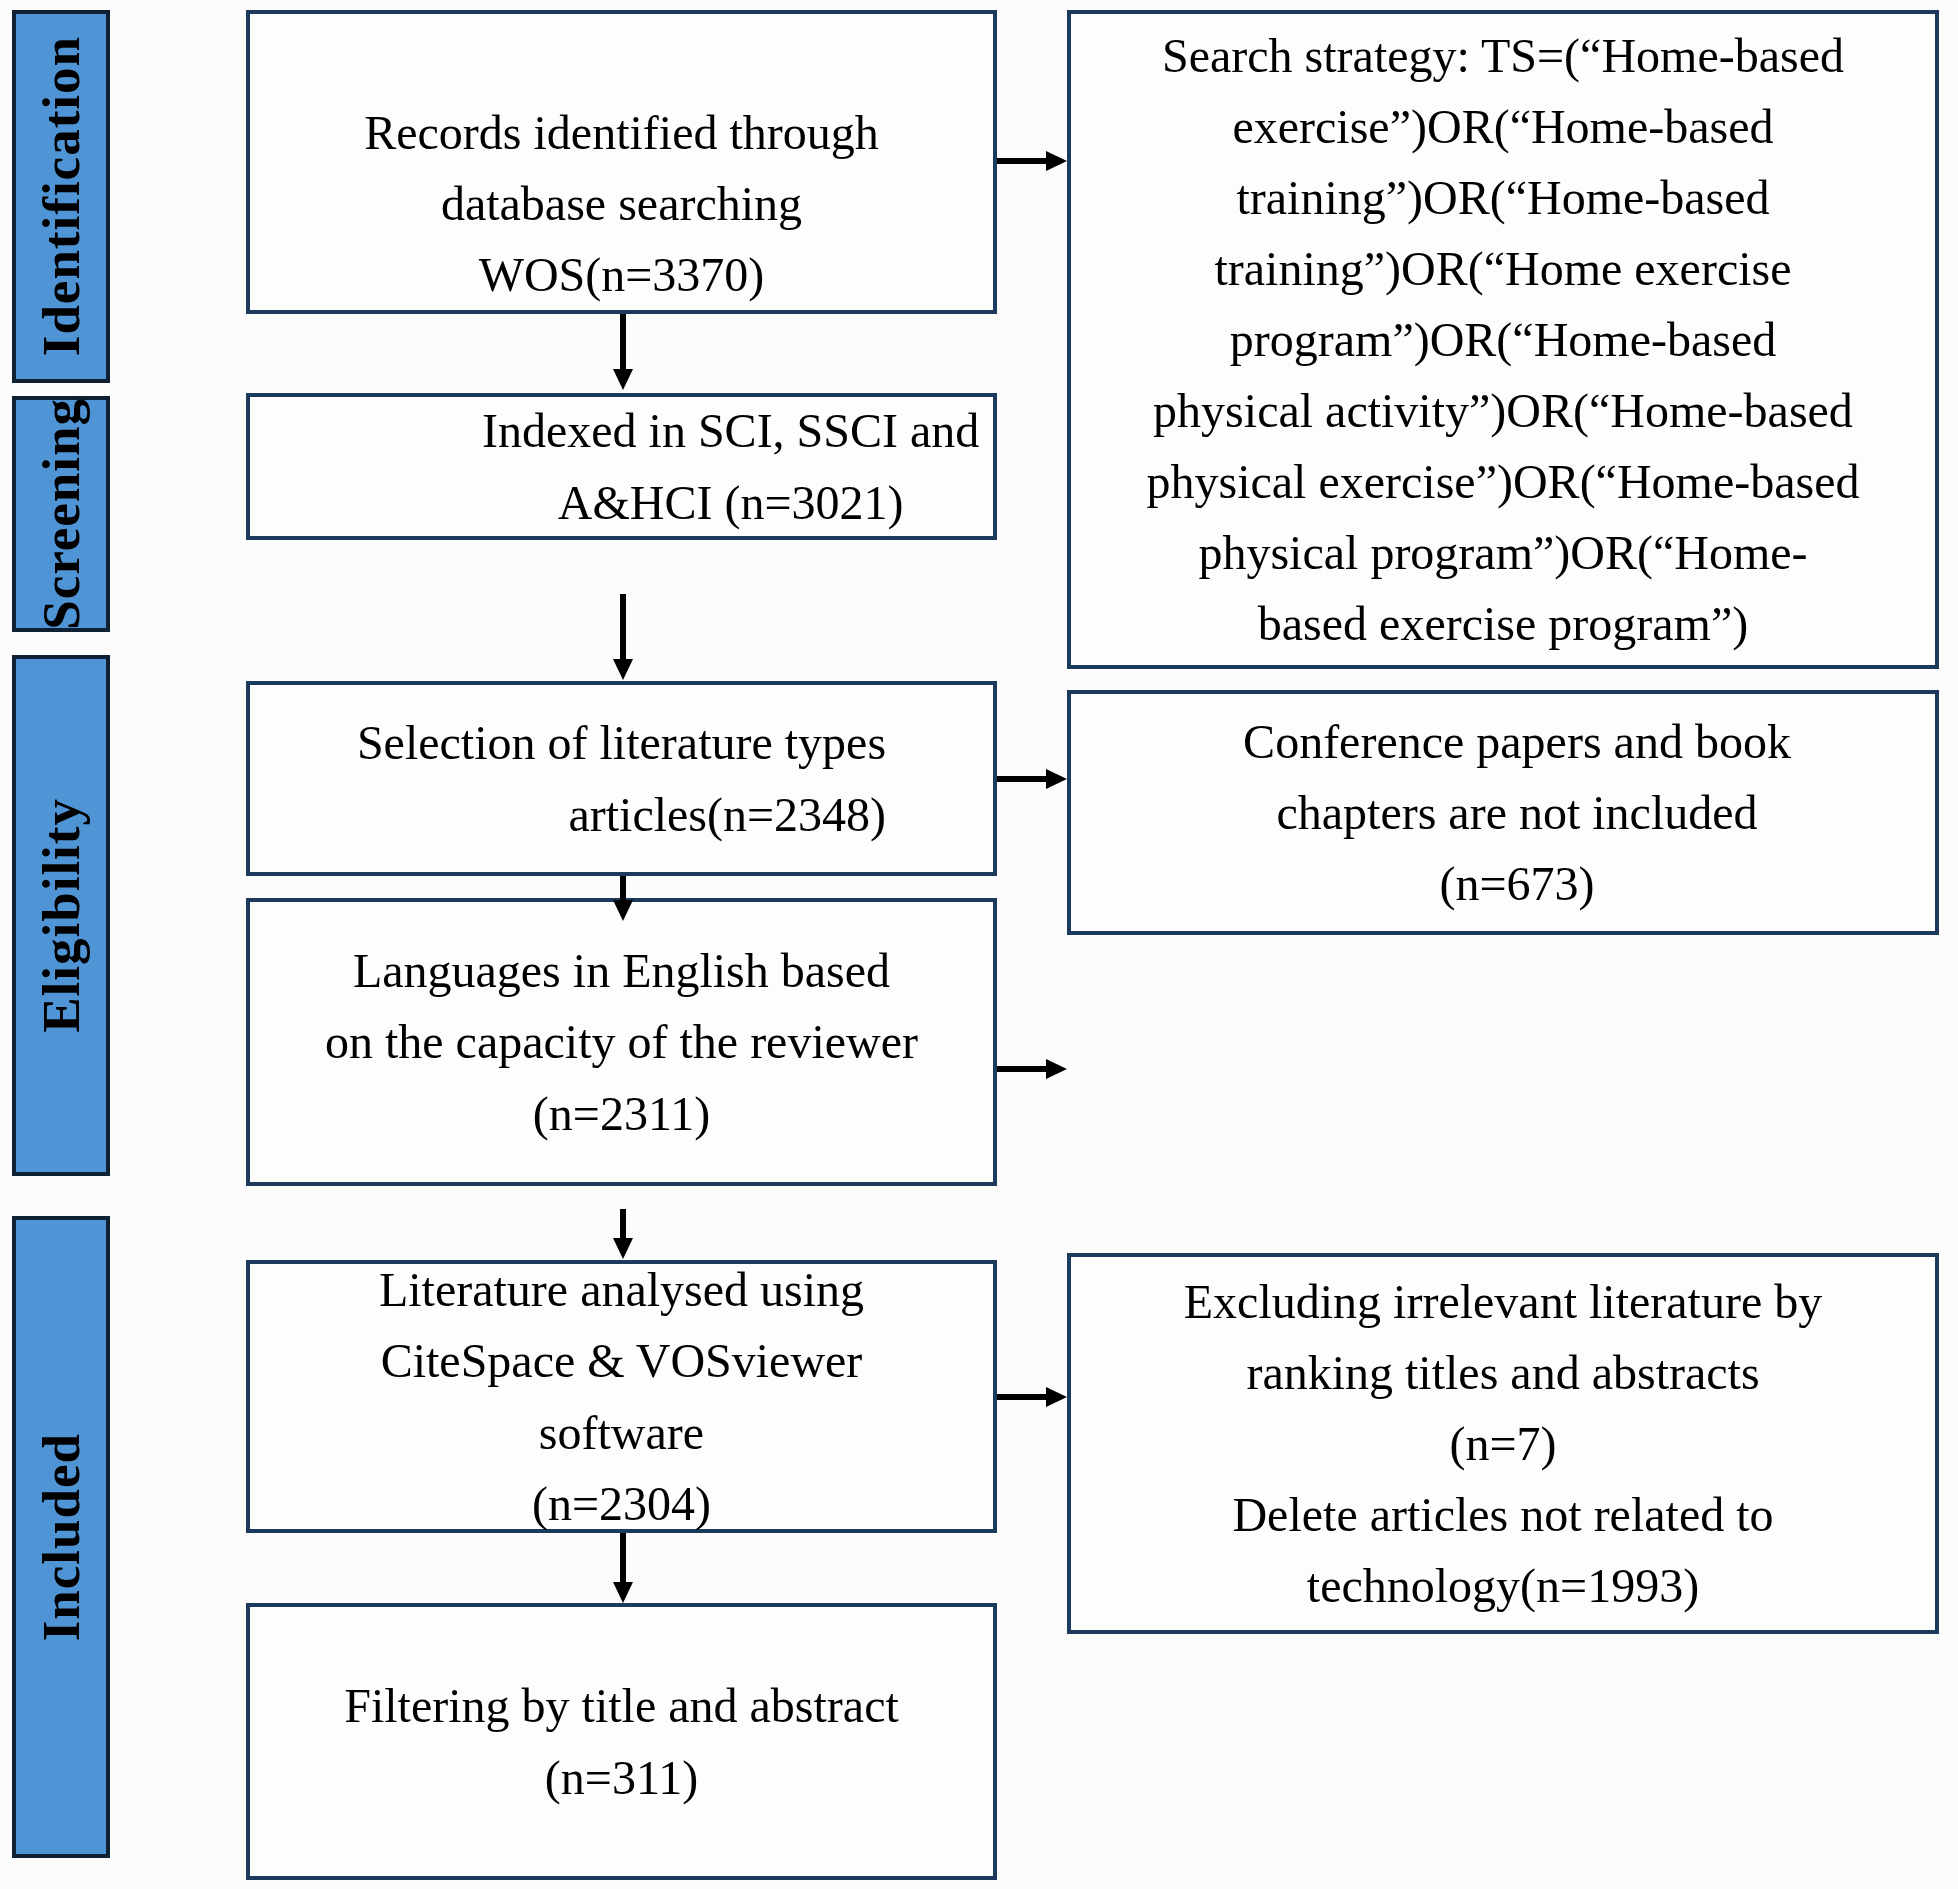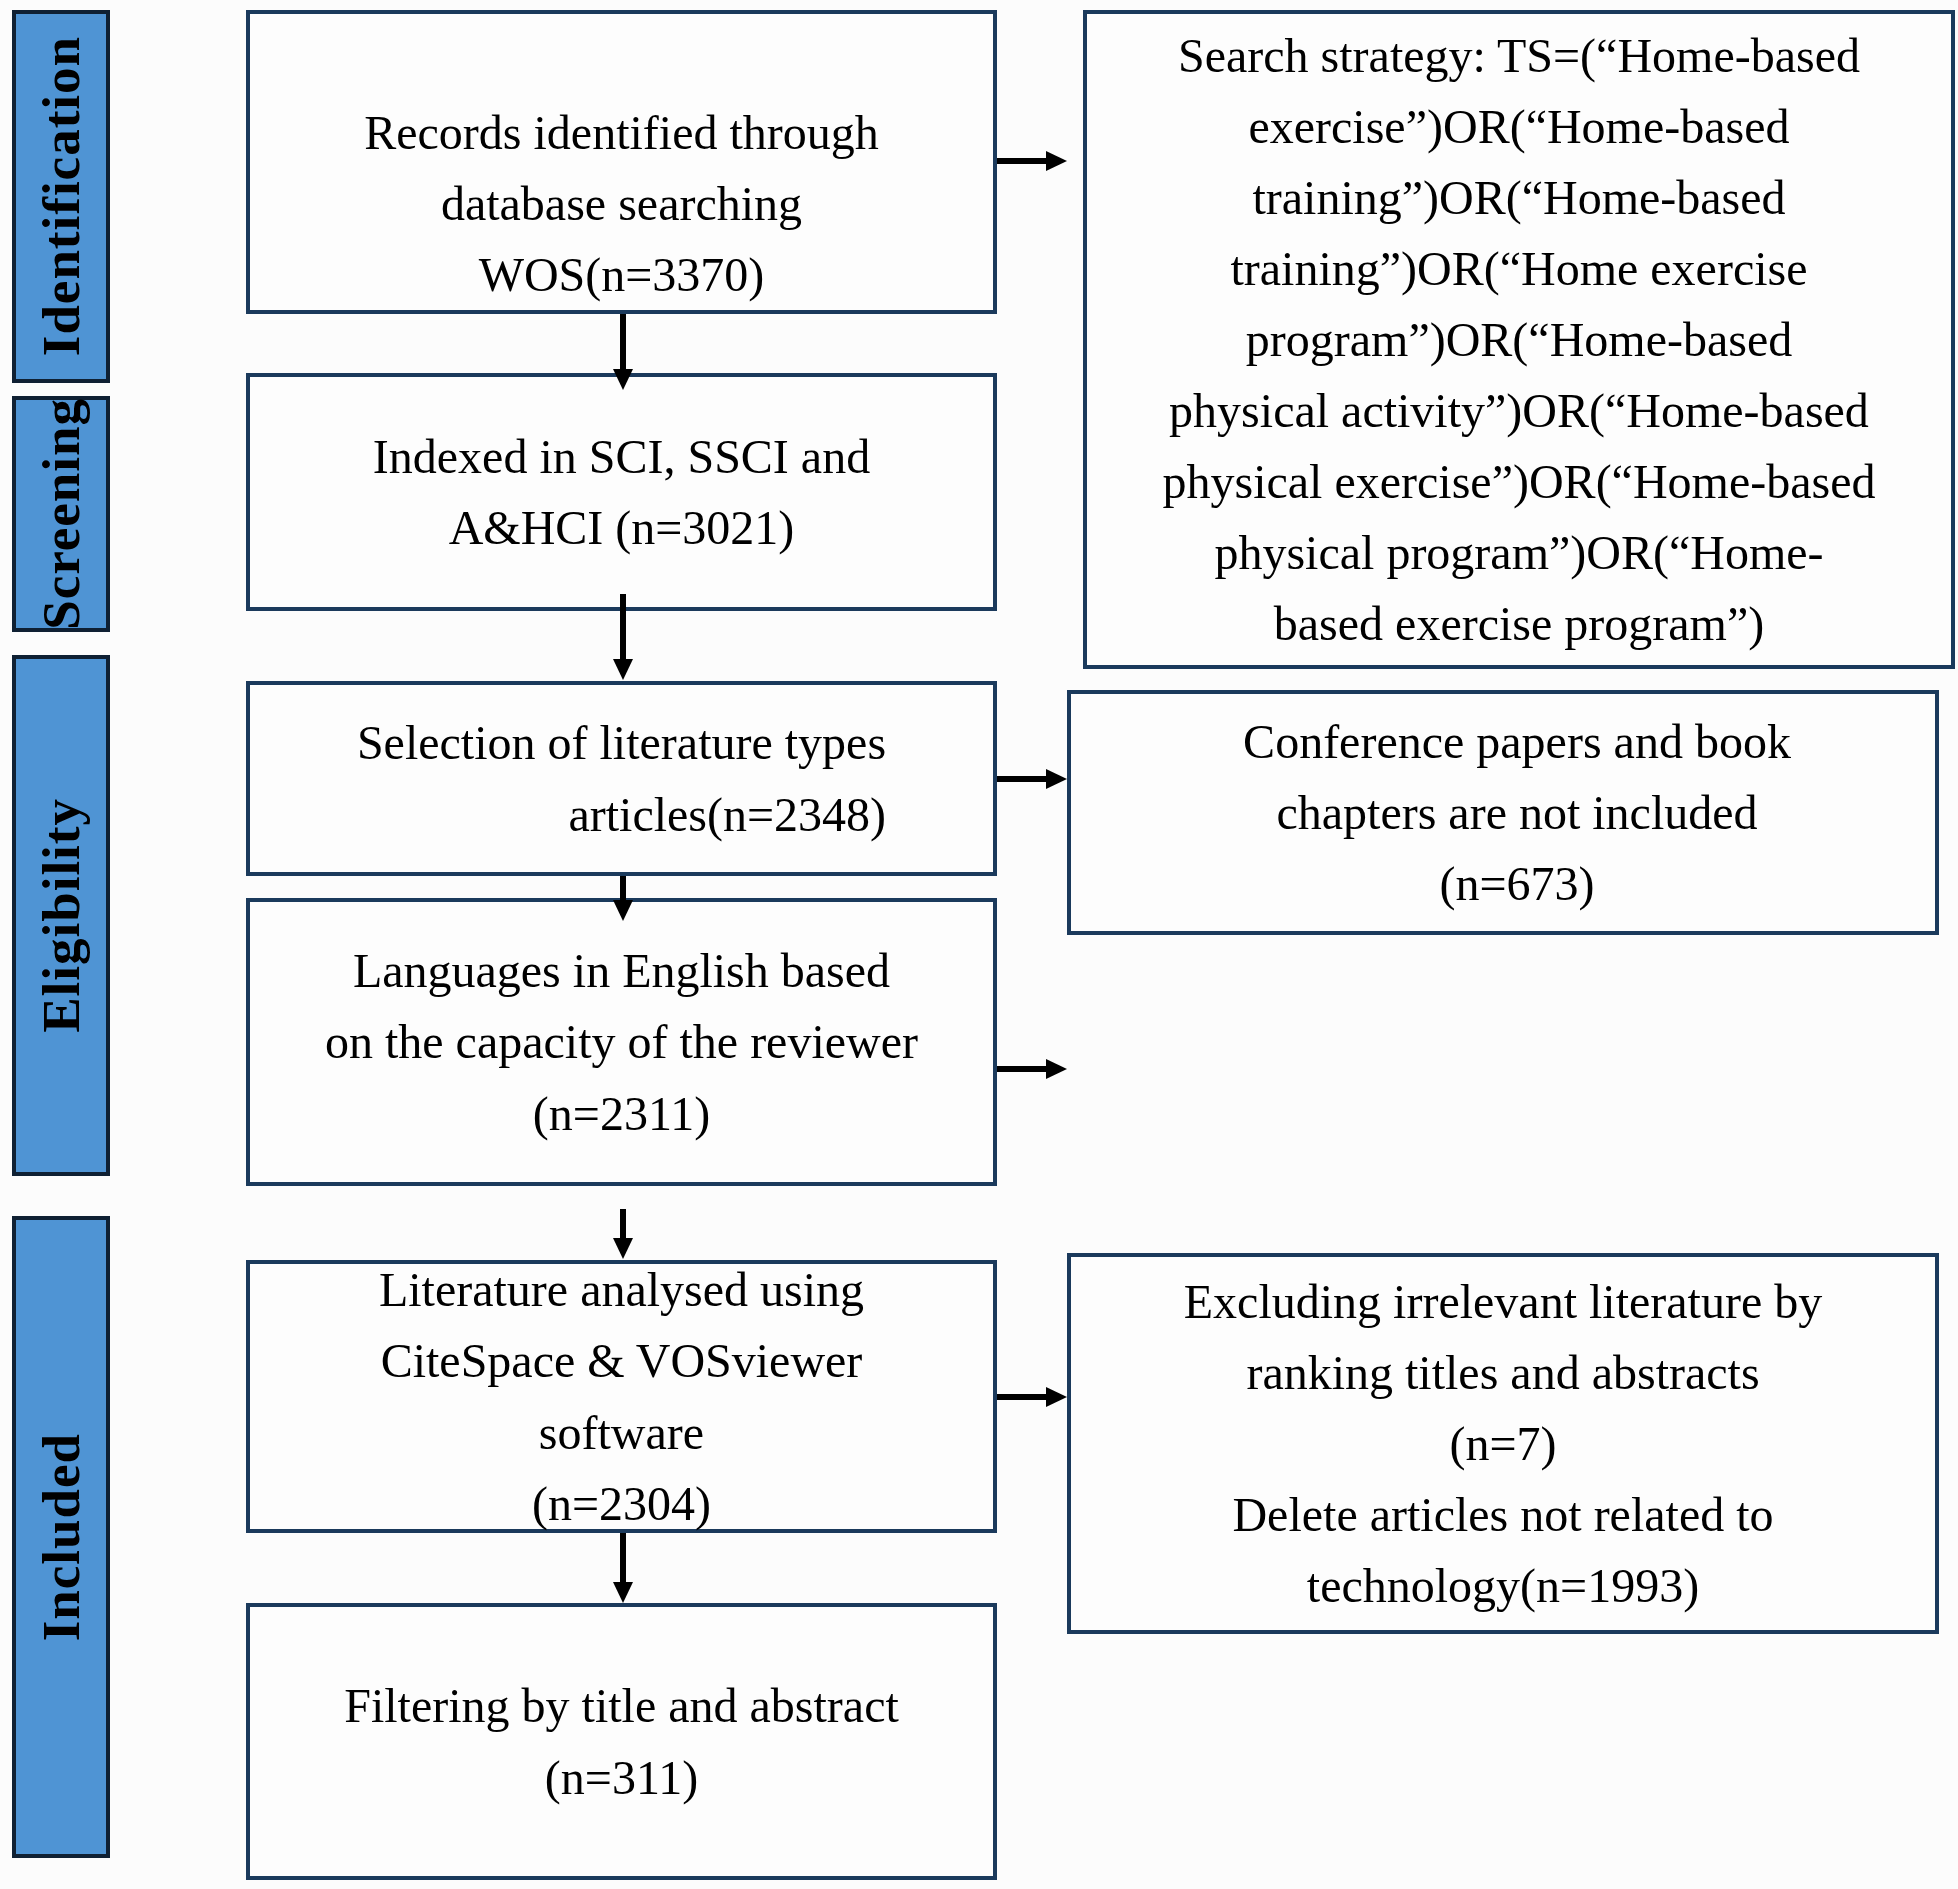--- a/index.html
+++ b/index.html
@@ -56,27 +56,27 @@
     font-size: 48px;
     line-height: 1.48;
     color: #000;
     white-space: pre-line;
     padding: 0 13.7px;
   }
   .left-col  { left: 246px;  width: 751px; }
   .right-col { left: 1067px; width: 872px; }
 
   #box-records   { top: 9.8px;   height: 304px; align-items: flex-end; }
-  #box-indexed   { top: 373px;  height: 238px; }
+  #box-indexed   { top: 393px;  height: 147px; justify-content: flex-end; }
   #box-selection { top: 681px;  height: 195px; text-align: right; }
   #box-languages { top: 898px;  height: 288px; }
   #box-analysed  { top: 1260px; height: 273px; }
   #box-filtering { top: 1603px; height: 277px; }
 
-  #box-search    { top: 9.8px;   height: 659px; margin-left: 16px; }
+  #box-search    { top: 9.8px;   height: 659px; }
   #box-conf      { top: 690px;  height: 245px; padding-left: 28px; }
   #box-lang-rm   { top: 967px;  height: 222px; }
   #box-excluding { top: 1253px; height: 381px; }
 
   
   .v-arrow {
     position: absolute;
     left: 612px;
     width: 21.5px;
     display: flex;

